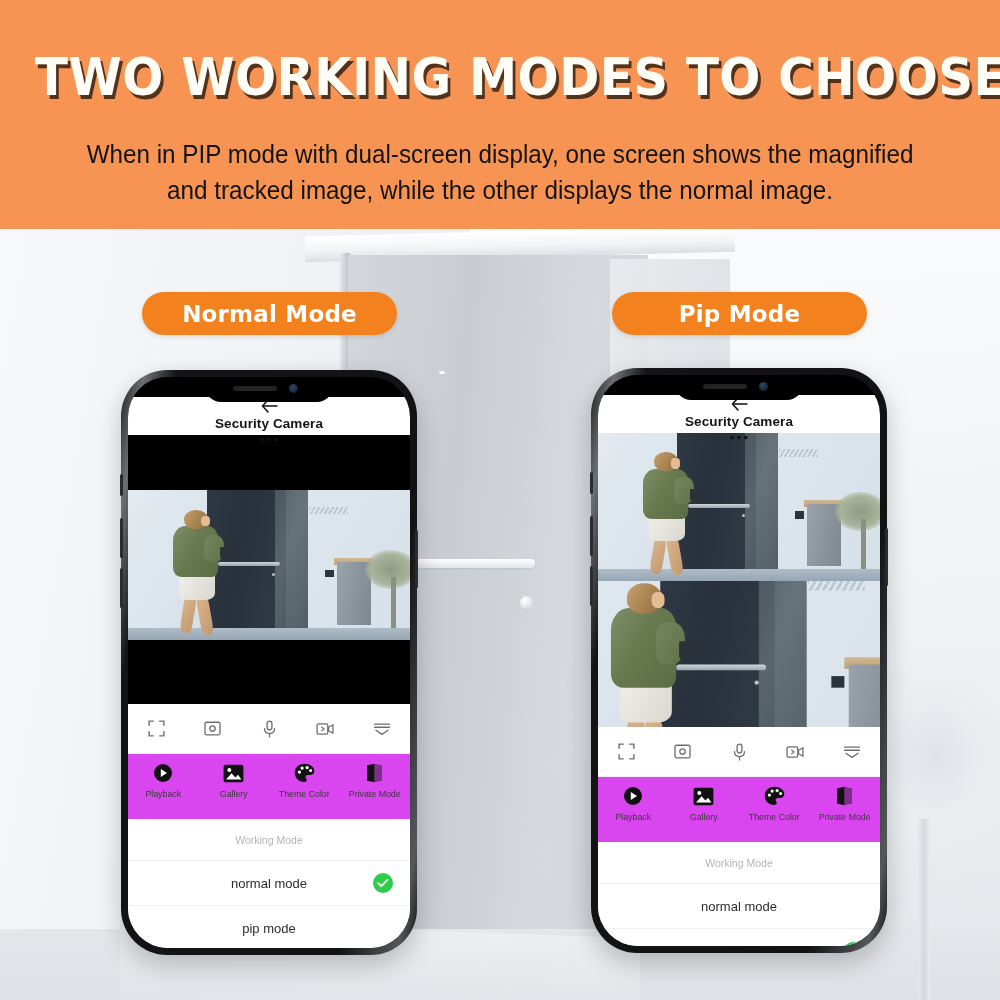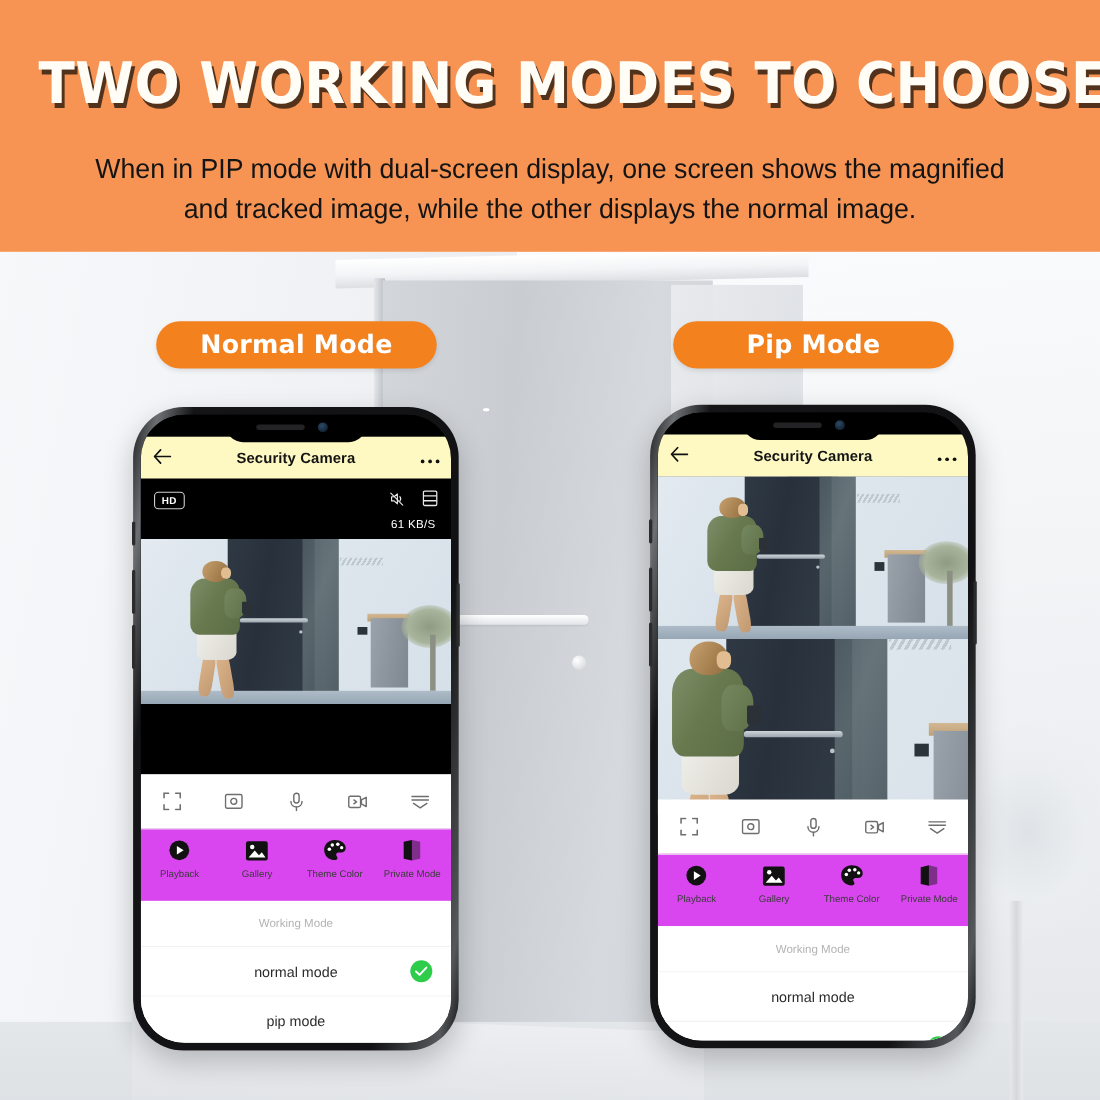--- a/index.html
+++ b/index.html
@@ -159,23 +159,24 @@
   }
   .btn-silence { left: -1px; top: 104px; width: 3px; height: 22px; }
   .btn-volup   { left: -1px; top: 148px; width: 3px; height: 40px; }
   .btn-voldn   { left: -1px; top: 198px; width: 3px; height: 40px; }
   .btn-power   { right: -1px; top: 160px; width: 3px; height: 58px; }
 
   
   .screen { position: absolute; inset: 0; background: #000; }
   .appbar {
     position: absolute; left: 0; top: 20px; width: 100%; height: 38px;
-    background: #fef9c3;
+    background: #ffffff;
     display: flex; align-items: center;
     z-index: 5;
+    flex-direction: column;
   }
   .appbar-back {
     width: 38px; text-align: center; font-size: 19px; color: #111;
     line-height: 1;
   }
   .appbar-title {
     flex: 1; text-align: center;
     font-size: 13.5px; font-weight: bold; color: #141414;
     letter-spacing: .1px;
   }
@@ -371,39 +372,20 @@
         <div class="appbar-title">Security Camera</div>
         <div class="appbar-more">
           <svg width="18" height="5" viewBox="0 0 18 5">
               <circle cx="2.2" cy="2.5" r="1.7" fill="#111"></circle>
               <circle cx="9" cy="2.5" r="1.7" fill="#111"></circle>
               <circle cx="15.8" cy="2.5" r="1.7" fill="#111"></circle>
             </svg>
         </div>
       </div>
 
-      <div class="vid-strip">
-        <div class="hd-chip">HD</div>
-        <div class="vid-icons">
-          <span>
-            <svg width="15" height="15" viewBox="0 0 20 20" fill="none" stroke="#e9e9e9" stroke-width="1.4" stroke-linecap="round" stroke-linejoin="round">
-              <path d="M4 7.5 H7 L11 4 V16 L7 12.5 H4 Z"></path>
-              <path d="M3 3 L17.5 17.5"></path>
-              <path d="M14 7.3 C15.3 9 15.3 11 14 12.7"></path>
-            </svg>
-          </span>
-          <span>
-            <svg width="14" height="16" viewBox="0 0 16 18" fill="none" stroke="#e9e9e9" stroke-width="1.4">
-              <rect x="1" y="1.5" width="14" height="15" rx="1.6"></rect>
-              <path d="M1 6.5 H15 M1 11.5 H15"></path>
-            </svg>
-          </span>
-        </div>
-        <div class="kbs">61 KB/S</div>
-      </div>
 
       <div class="videoframe v-normal">
         <div class="ph">
           <div class="ph-wall"></div>
           <div class="ph-wall2"></div>
           <div class="ph-door"></div>
           <div class="ph-door-glass"></div>
           <div class="ph-logo"></div>
           <div class="ph-handle"></div>
           <div class="ph-knob"></div>

